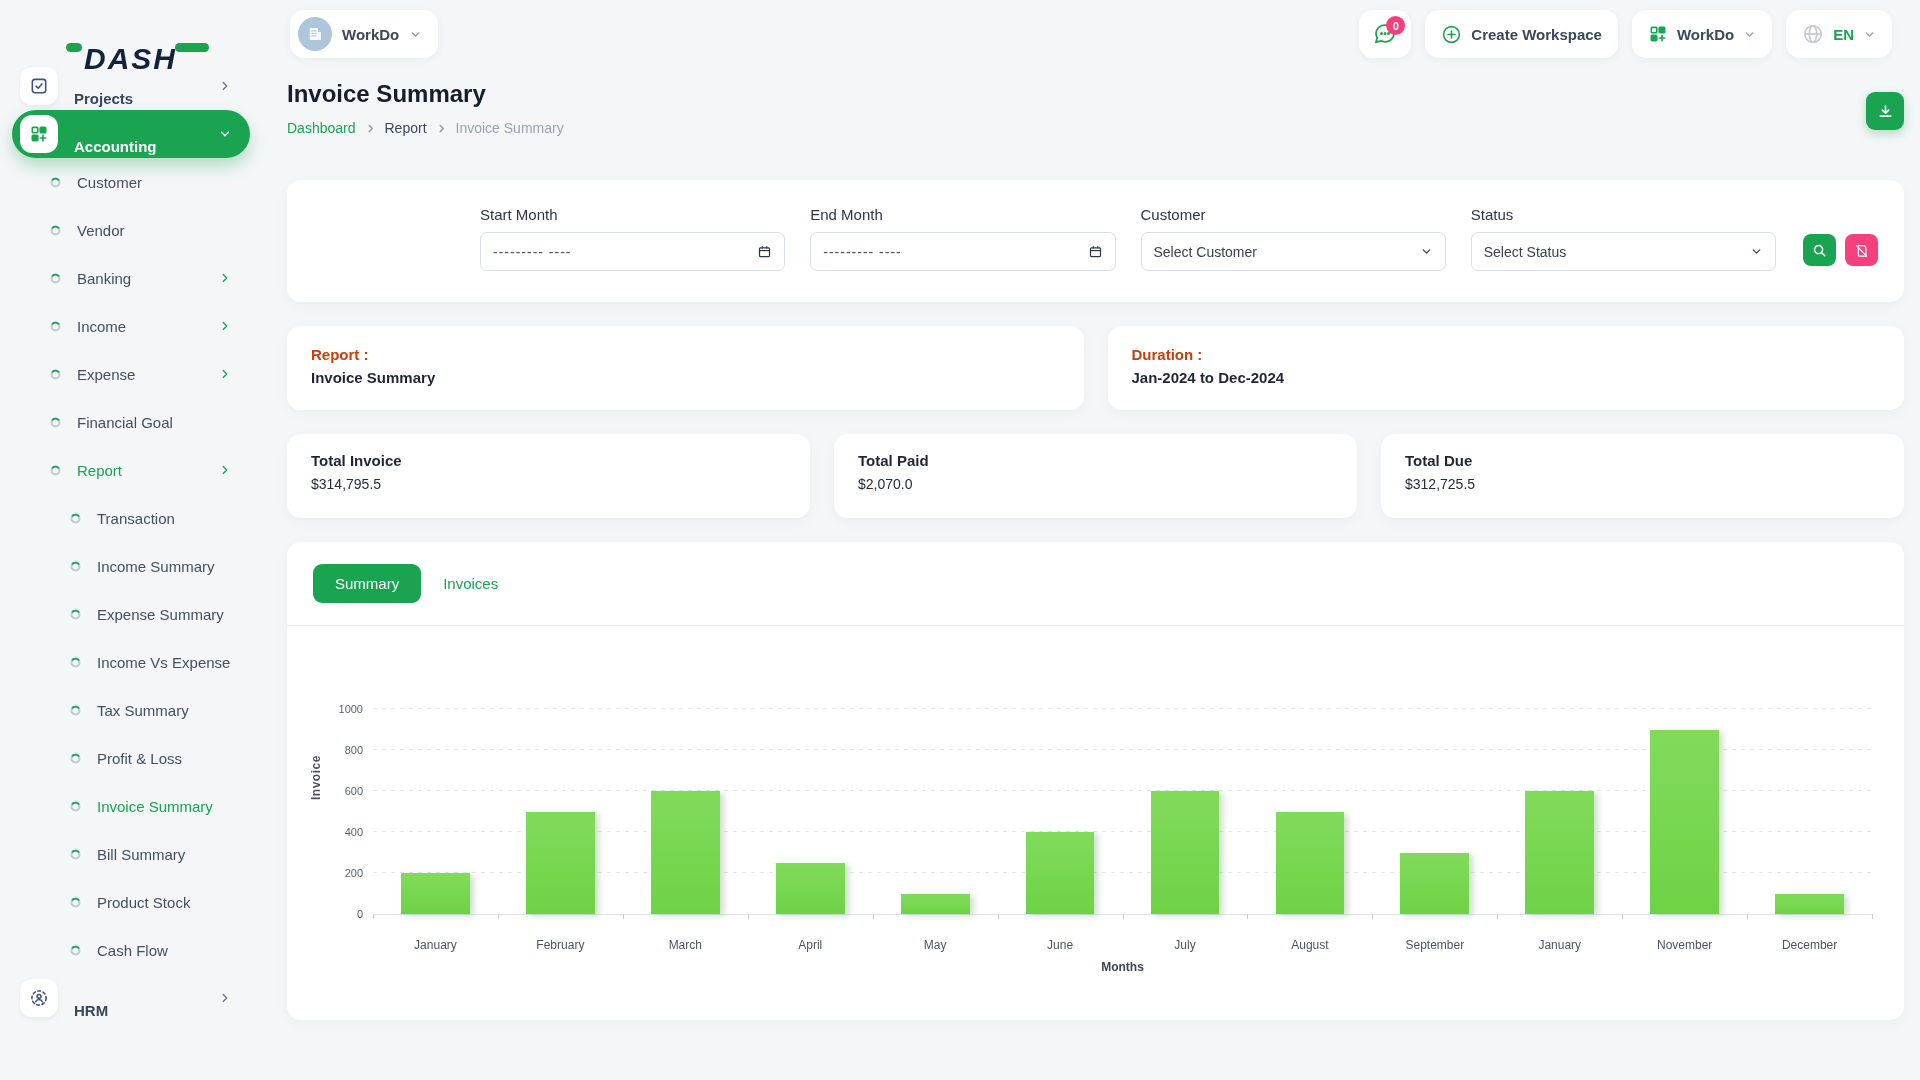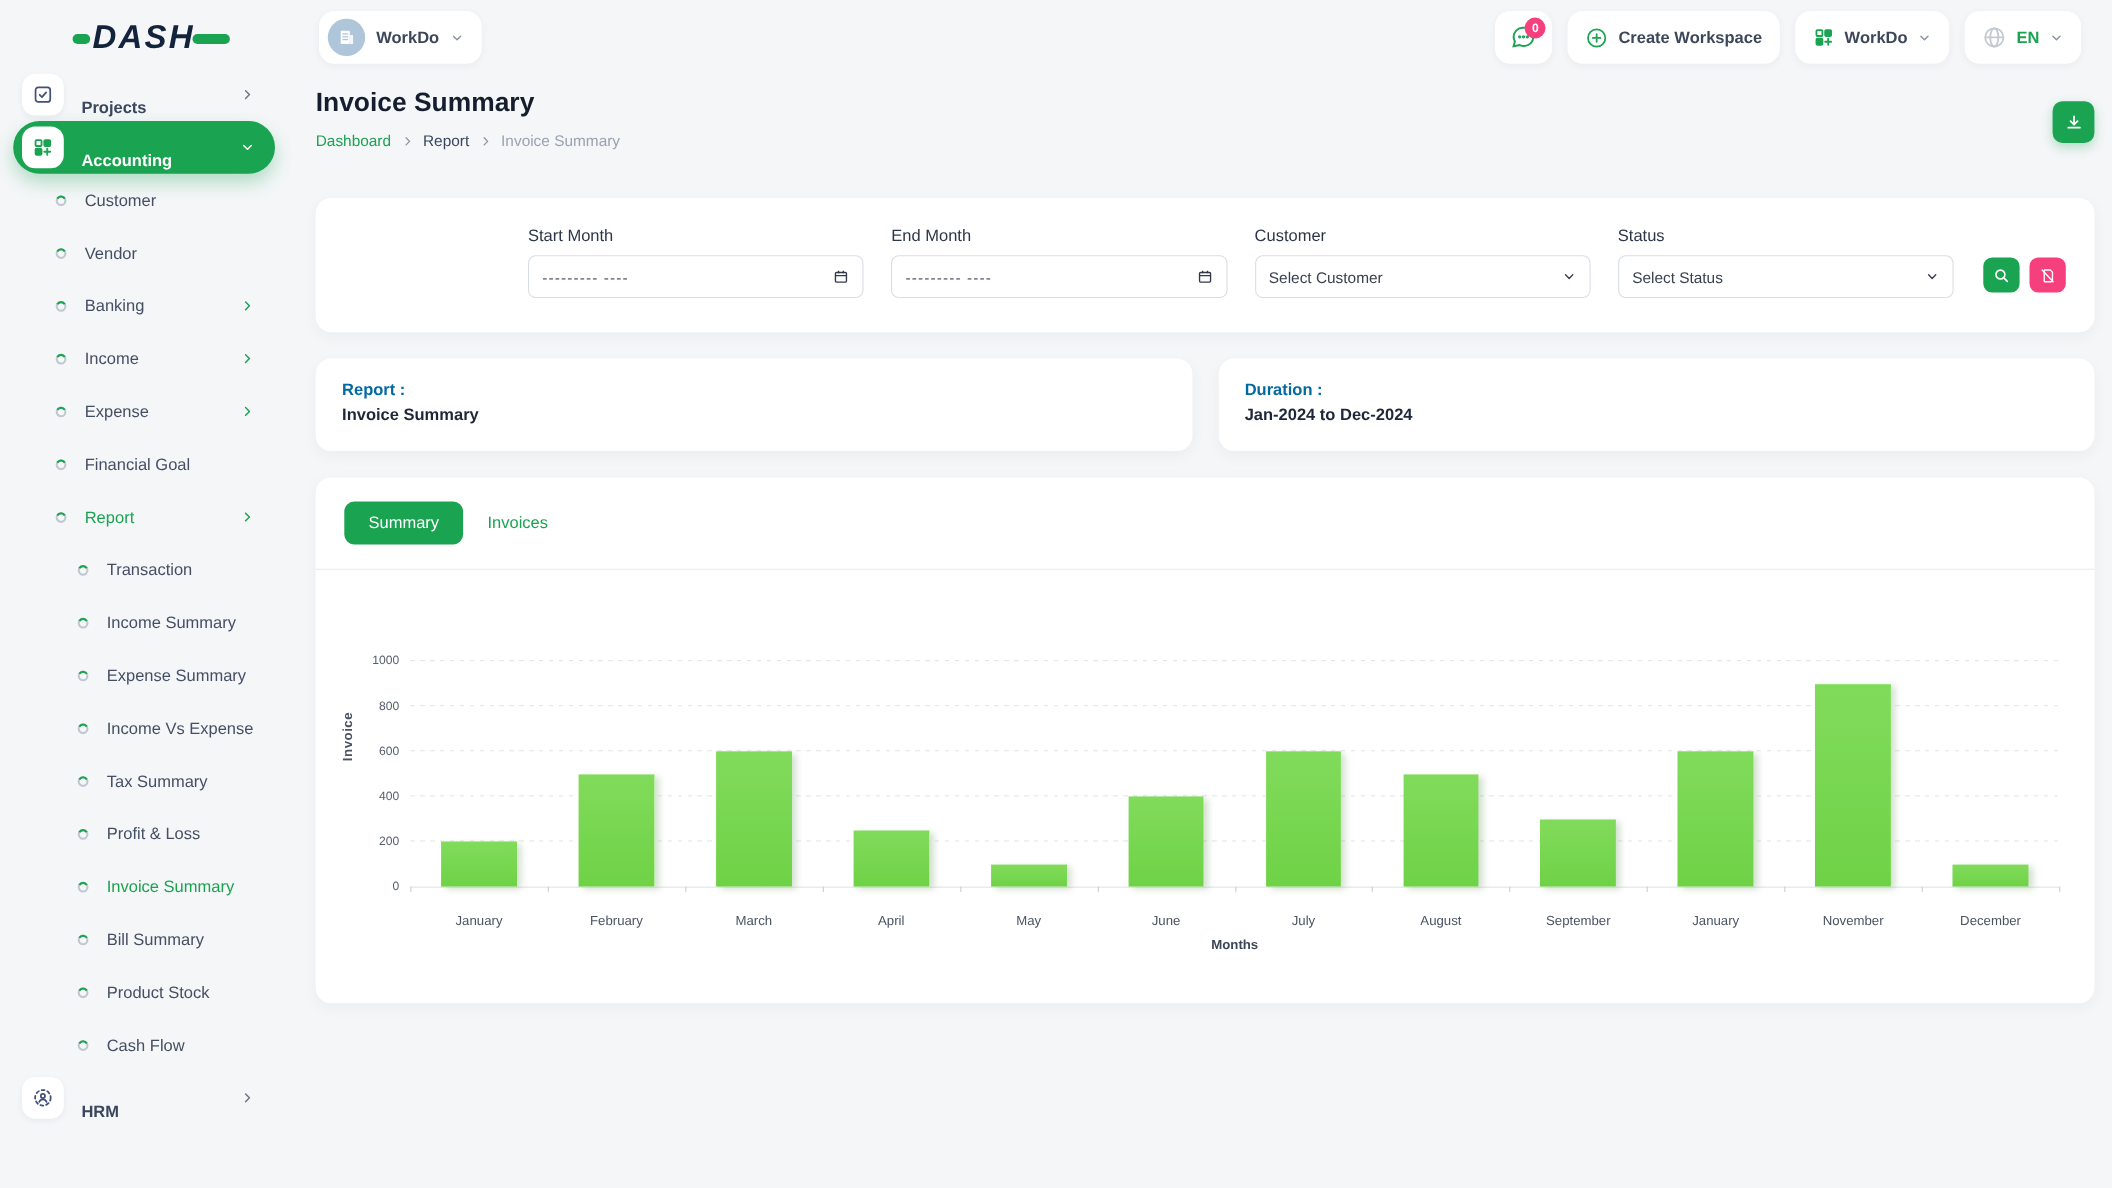--- a/index.html
+++ b/index.html
@@ -9,21 +9,21 @@
     background:#f4f6f8;
     color:#1c2434;
     overflow:hidden;
   }
   .app { position:relative; width:1920px; height:1080px; }
 
   
   .header { position:absolute; top:0; left:0; right:0; height:70px; }
   .logo { position:absolute; left:66px; top:18px; display:flex; align-items:center; gap:4px; }
   .logo .logo-dot { width:16px; height:9px; border-radius:5px; background:#1aa350; margin-right:-2px; }
-  .logo .logo-text { font-size:30px; font-weight:bold; letter-spacing:2px; color:#13233b; font-style:italic; }
+  .logo .logo-text { font-size:30px; font-weight:bold; letter-spacing:2px; color:#13233b; font-style:italic;margin-top:24px; }
   .logo .logo-dash { width:34px; height:9px; border-radius:5px; background:#1aa350; margin-left:-6px; }
 
   .ws-chip { position:absolute; left:290px; top:10px; height:48px; background:#fff; border-radius:14px;
     display:flex; align-items:center; gap:10px; padding:0 16px 0 8px; box-shadow:0 2px 8px rgba(30,40,60,.05); cursor:pointer;}
   .ws-avatar { width:34px; height:34px; border-radius:50%; background:#afc6da; display:flex; align-items:center; justify-content:center; }
   .ws-name { font-size:15px; font-weight:bold; color:#3c4759; }
   .hdr-right { position:absolute; right:28px; top:10px; display:flex; align-items:center; gap:14px; }
   .hdr-pill { height:48px; background:#fff; border-radius:14px; display:flex; align-items:center; gap:9px;
     padding:0 16px; box-shadow:0 2px 8px rgba(30,40,60,.05); font-size:15px; font-weight:bold; color:#3c4759; cursor:pointer; }
   .chat-btn { width:52px; justify-content:center; position:relative; padding:0; }
@@ -68,21 +68,21 @@
   .field-box { height:39px; border:1px solid #d9dee4; border-radius:7px; background:#fff; display:flex;
     align-items:center; padding:0 12px; font-size:14px; color:#39414f; cursor:pointer; justify-content:space-between; }
   .date-dashes { color:#4a5262; letter-spacing:1px; }
   .filter-actions { display:flex; gap:9px; align-items:flex-start; margin-top:28px; margin-left:2px; }
   .sq-btn { width:33px; height:32px; border-radius:8px; display:flex; align-items:center; justify-content:center; color:#fff; cursor:pointer; border:none; }
   .sq-btn.search { background:#1aa350; }
   .sq-btn.reset { background:#f6407e; }
 
   .info-row { display:flex; gap:24px; margin-top:24px; }
   .info-card { flex:1; height:84px; padding:20px 24px; }
-  .info-line1 { font-size:15px; font-weight:bold; color:#0369a1; }
+  .info-line1 { font-size:15px; font-weight:bold; color:#c2410c; }
   .info-line2 { font-size:15px; font-weight:bold; color:#1e2638; margin-top:6px; }
 
   .stat-row { display:flex; gap:24px; margin-top:24px; }
   .stat-card { flex:1; height:84px; padding:18px 24px; }
   .stat-label { font-size:15px; font-weight:bold; color:#1e2638; }
   .stat-value { font-size:14px; color:#232b3c; margin-top:7px; font-weight:500; }
 
   
   .chart-card { position:relative; margin-top:24px; height:478px; }
   .tabs { display:flex; align-items:center; gap:22px; padding:22px 26px 0 26px; }
@@ -523,20 +523,34 @@
       <div class="card info-card">
         <div class="info-line1">Report :</div>
         <div class="info-line2">Invoice Summary</div>
       </div>
       <div class="card info-card">
         <div class="info-line1">Duration :</div>
         <div class="info-line2">Jan-2024 to Dec-2024</div>
       </div>
     </div>
 
+    <div class="stat-row">
+      <div class="card stat-card">
+        <div class="stat-label">Total Invoice</div>
+        <div class="stat-value">$314,795.5</div>
+      </div>
+      <div class="card stat-card">
+        <div class="stat-label">Total Paid</div>
+        <div class="stat-value">$2,070.0</div>
+      </div>
+      <div class="card stat-card">
+        <div class="stat-label">Total Due</div>
+        <div class="stat-value">$312,725.5</div>
+      </div>
+    </div>
 
     <div class="card chart-card">
       <div class="tabs">
         <div class="tab-pill">Summary</div>
         <div class="tab-link">Invoices</div>
       </div>
       <div class="tabs-divider"></div>
 
       <div class="axis-title-y">Invoice</div>
       <div class="plot" id="plot">

